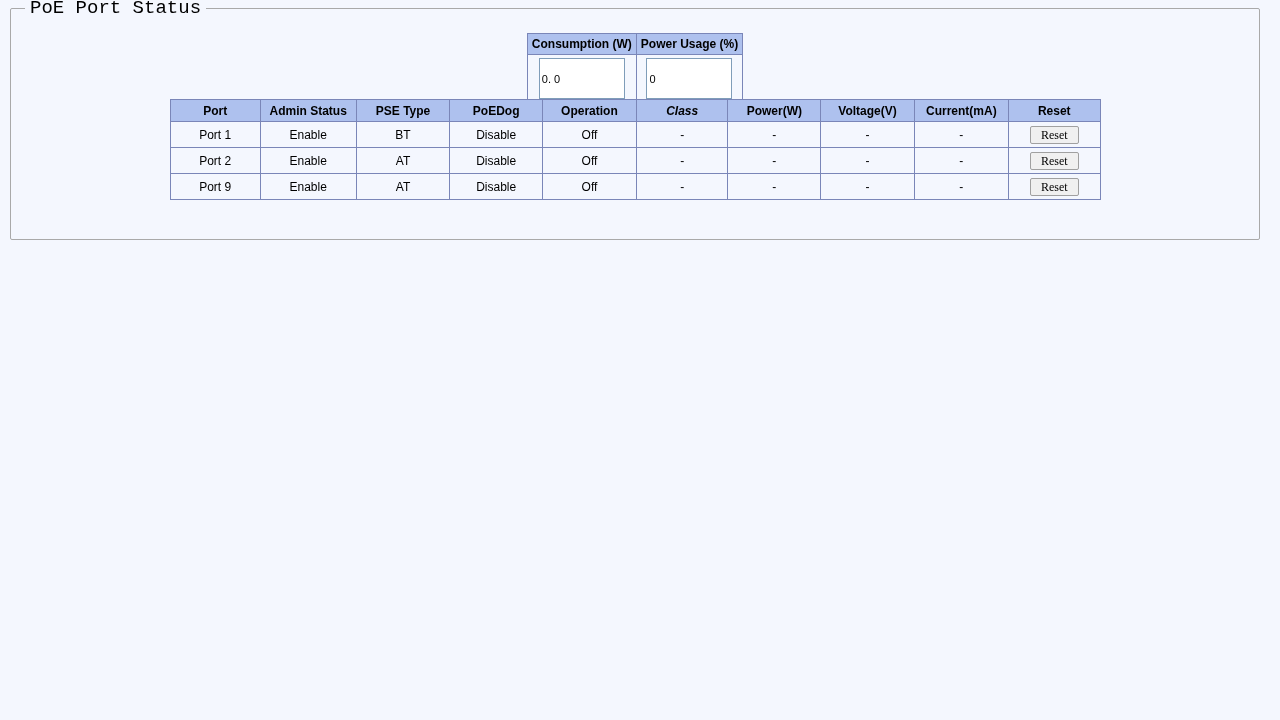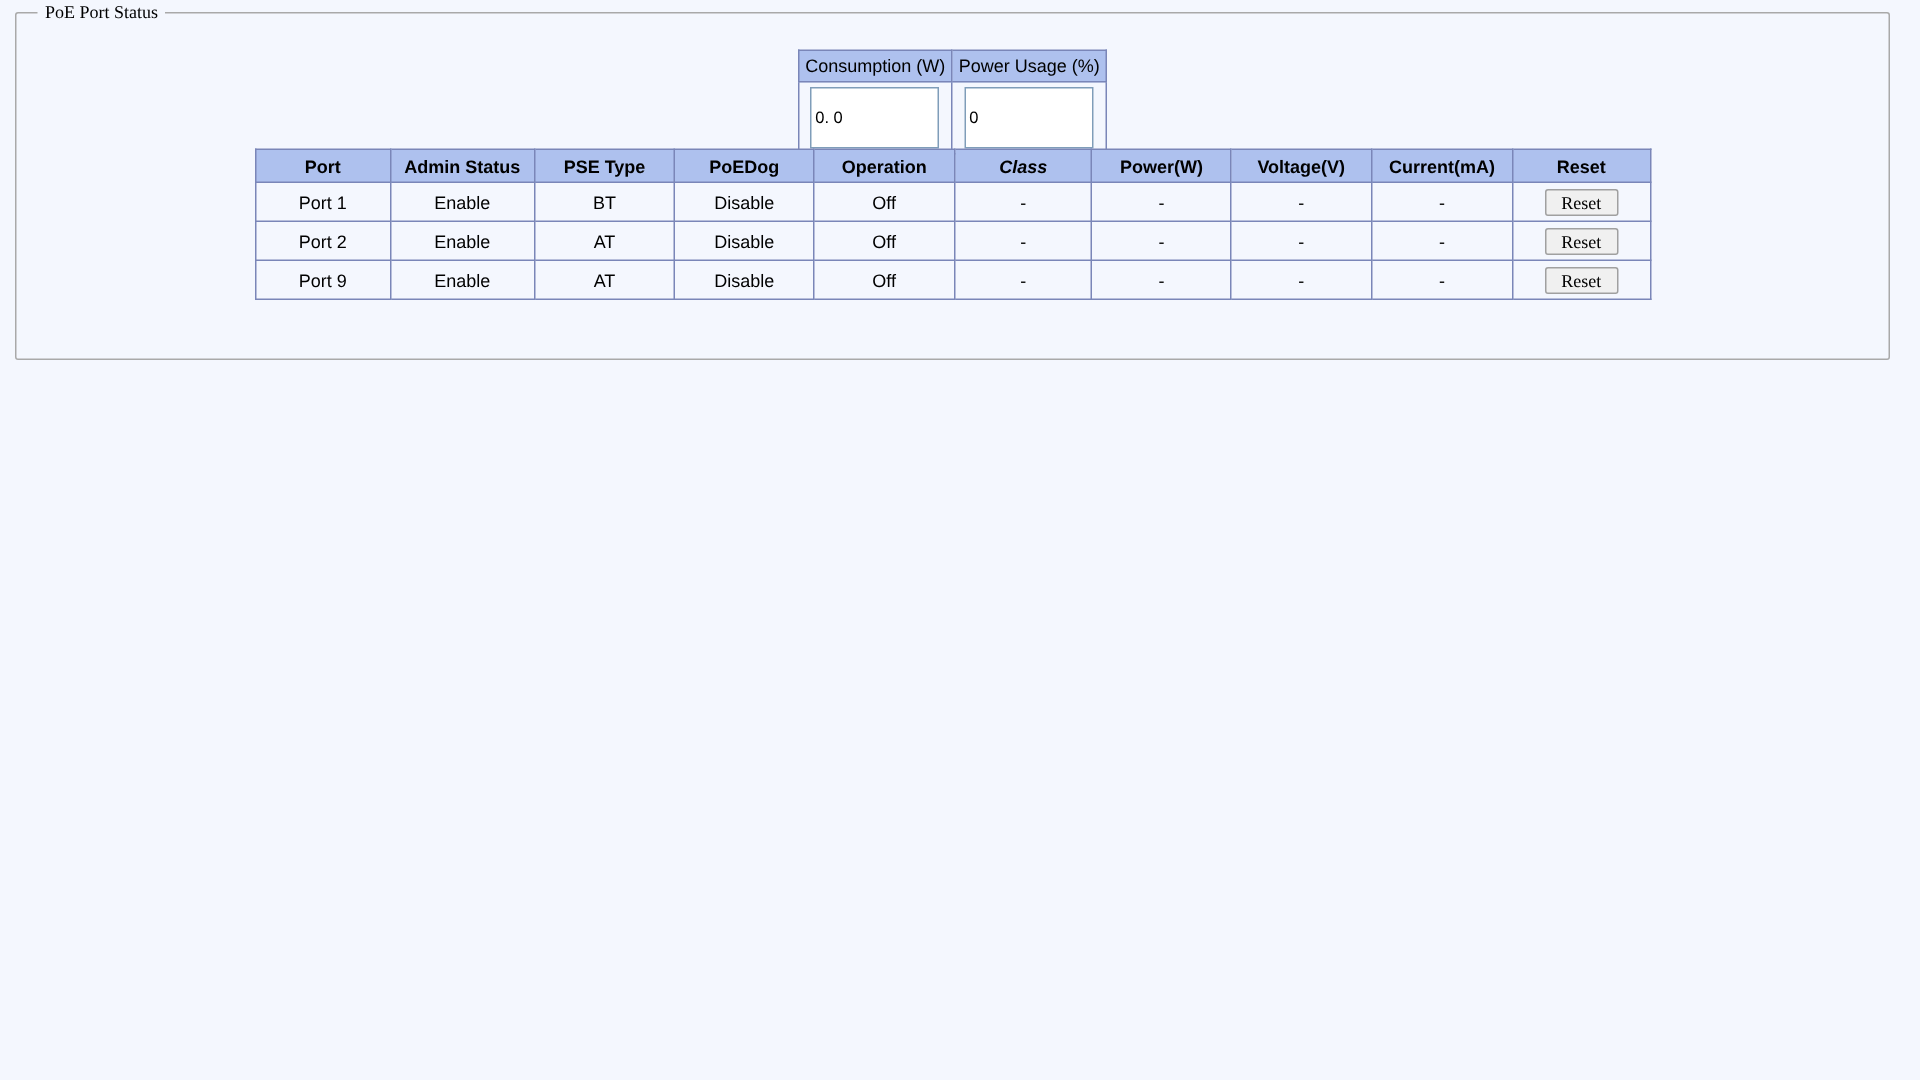--- a/index.html
+++ b/index.html
@@ -24,22 +24,22 @@
     background: #f4f7fe;
     box-sizing: border-box;
   }
 
   .fieldset-legend {
     position: absolute;
     left: 14px;
     top: -9px;
     background: #f4f7fe;
     padding: 0 5px;
-    font-family: Liberation Serif, serif;
-    font-size: 12px;
+    font-family: Liberation Mono, monospace;
+    font-size: 19px;
     color: #000;
     line-height: 16px;
   }
 
   .summary-wrap {
     position: absolute;
     left: 0;
     right: 0;
     top: 24px;
     display: flex;
@@ -52,21 +52,21 @@
 
   table.summary-table {
     border: 1px solid #7a86b8;
   }
 
   table.summary-table th {
     background: #aec1ee;
     border: 1px solid #7a86b8;
     font-family: "Liberation Sans", sans-serif;
     font-size: 12px;
-    font-weight: normal;
+    font-weight: bold;
     color: #000;
     padding: 3px 4px;
     text-align: center;
     white-space: nowrap;
   }
 
   table.summary-table td {
     border: 1px solid #7a86b8;
     background: #f4f7fe;
     padding: 3px 4px;

